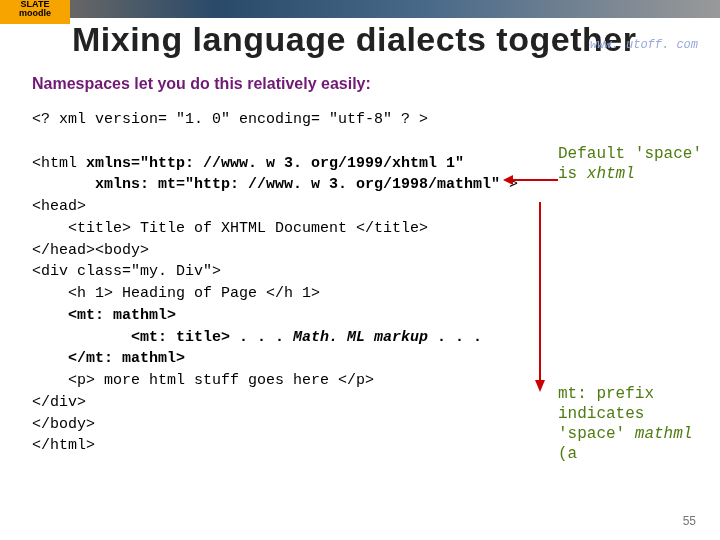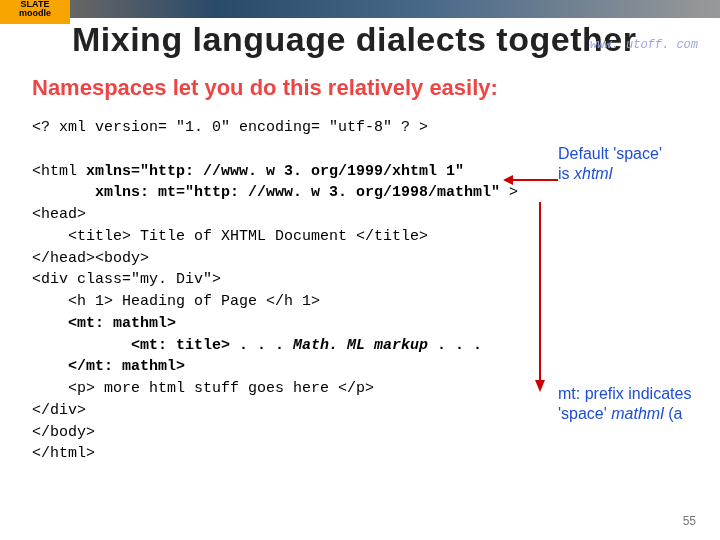--- a/index.html
+++ b/index.html
@@ -43,40 +43,40 @@
   .url-watermark {
     position: absolute;
     top: 38px;
     right: 22px;
     font-size: 12px;
     color: #9ad;
     font-family: "Courier New", monospace;
     font-style: italic;
   }
   .subtitle {
-    font-size: 22px;
+    font-size: 16px;
     font-weight: bold;
-    color: #ef4444;
+    color: #701a75;
     margin: 16px 0 16px 32px;
   }
   .code-block {
     font-family: "Courier New", monospace;
     font-size: 15px;
     line-height: 1.45;
     color: #000;
     margin-left: 32px;
     white-space: pre;
   }
   .code-block .bold { font-weight: bold; }
   .code-block .bolditalic { font-weight: bold; font-style: italic; }
   .note {
     position: absolute;
-    font-family: Liberation Sans, sans-serif;
+    font-family: Liberation Mono, monospace;
     font-size: 16px;
-    color: #1d4ed8;
+    color: #4d7c0f;
     line-height: 1.25;
     width: 150px;
   }
   .note .ital { font-style: italic; }
   .page-num {
     position: absolute;
     bottom: 12px;
     right: 24px;
     font-size: 12px;
     color: #777;

